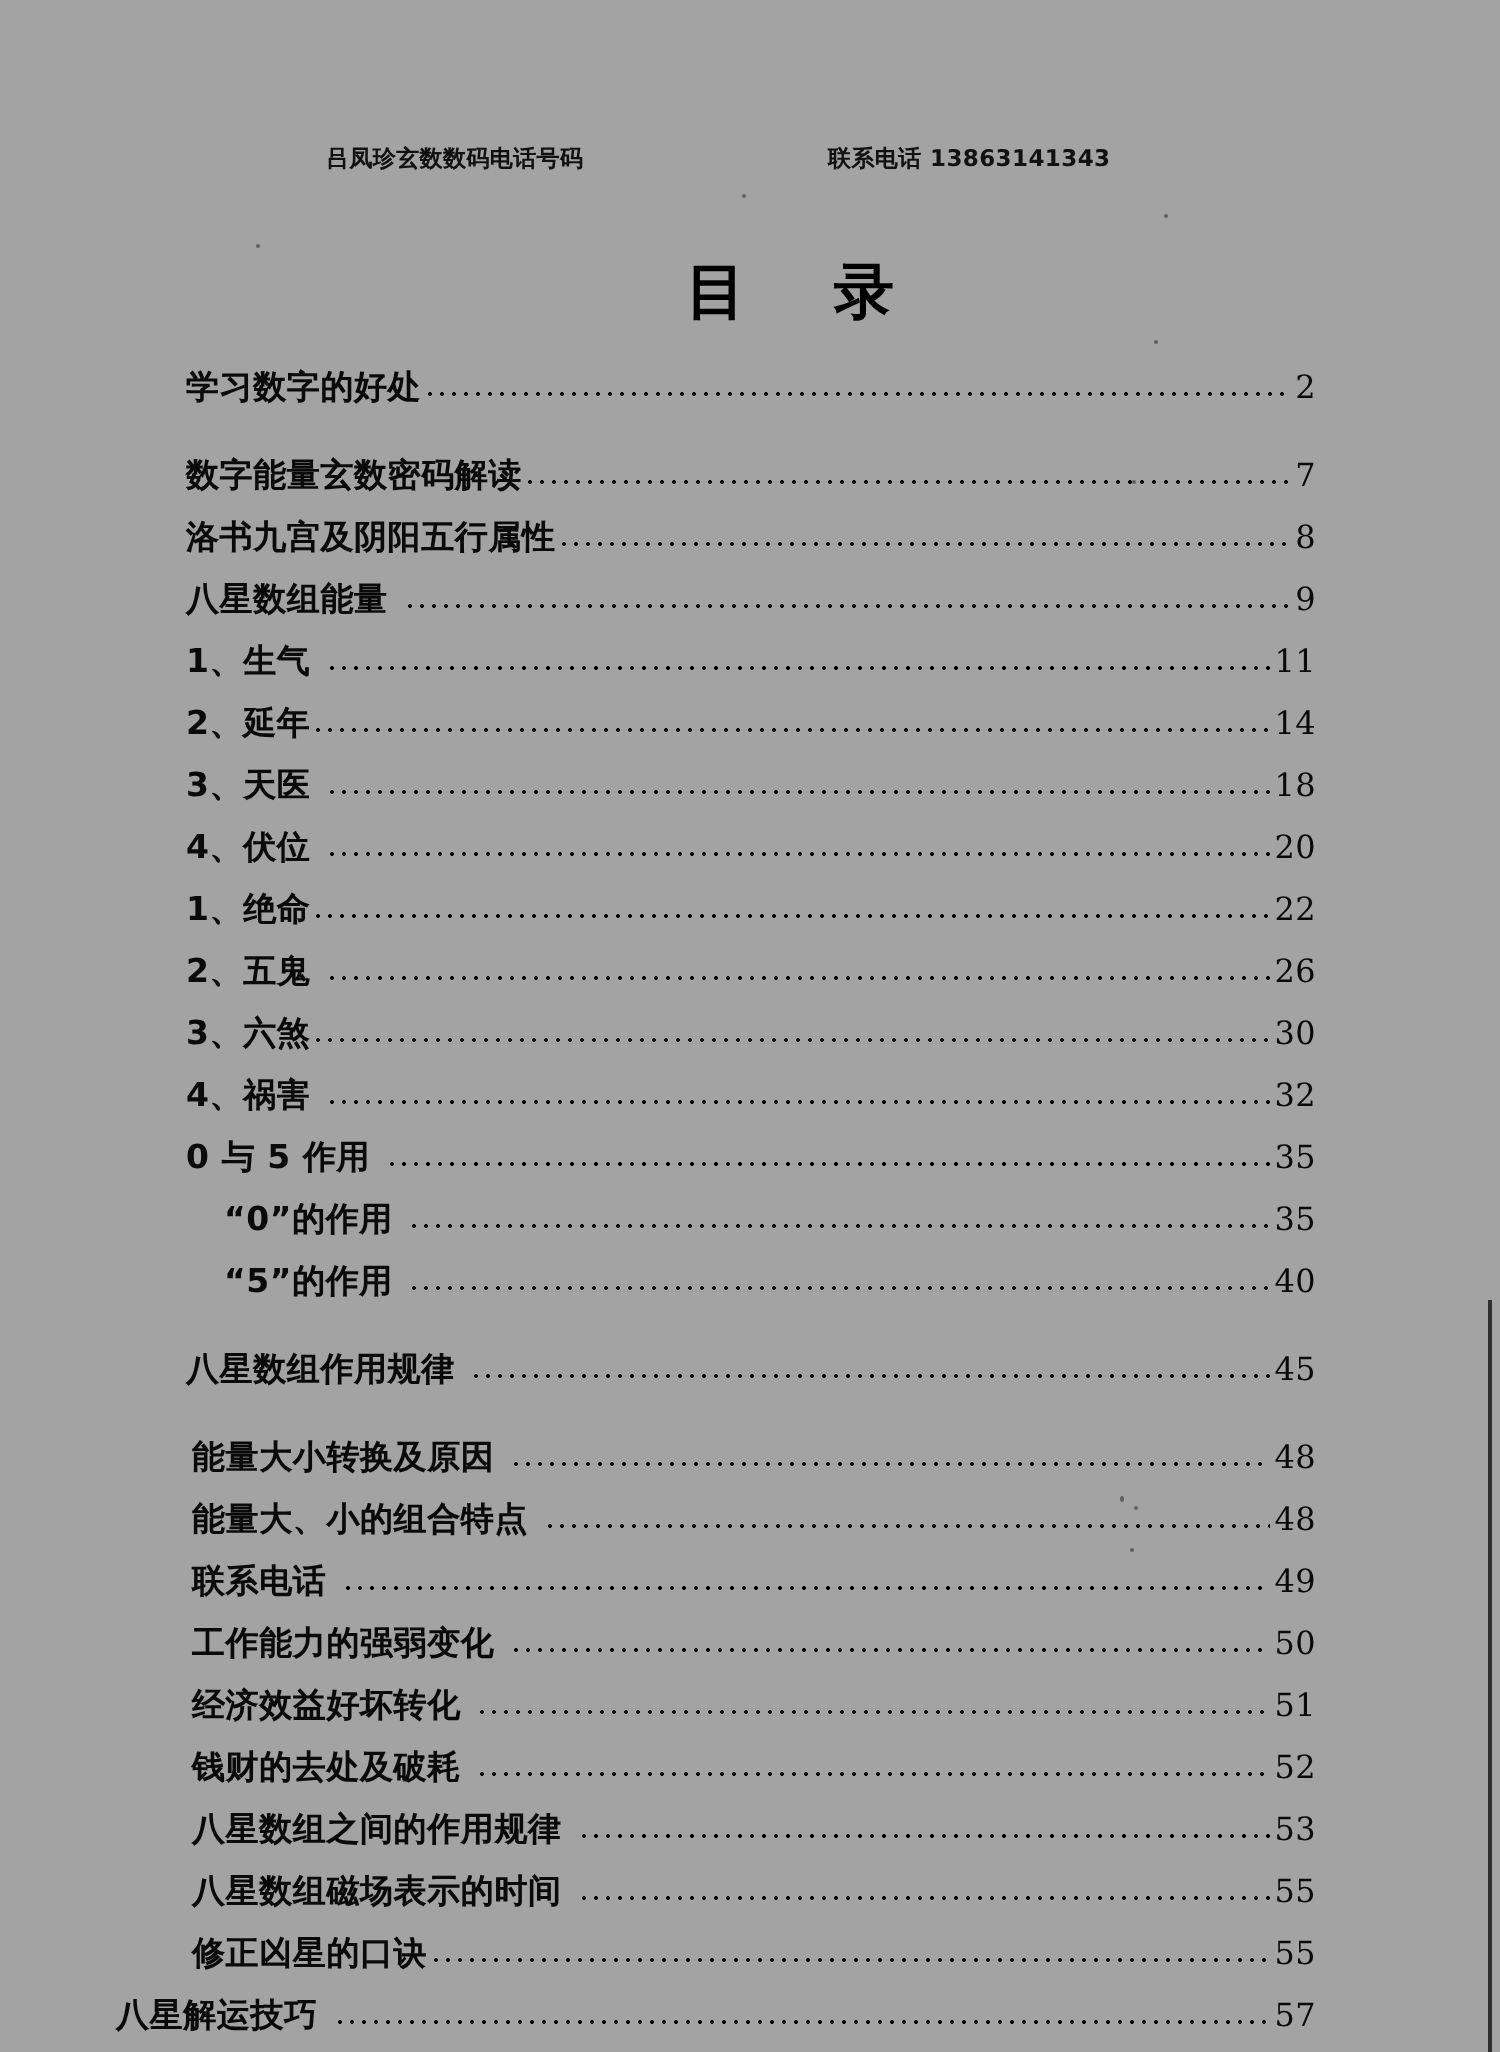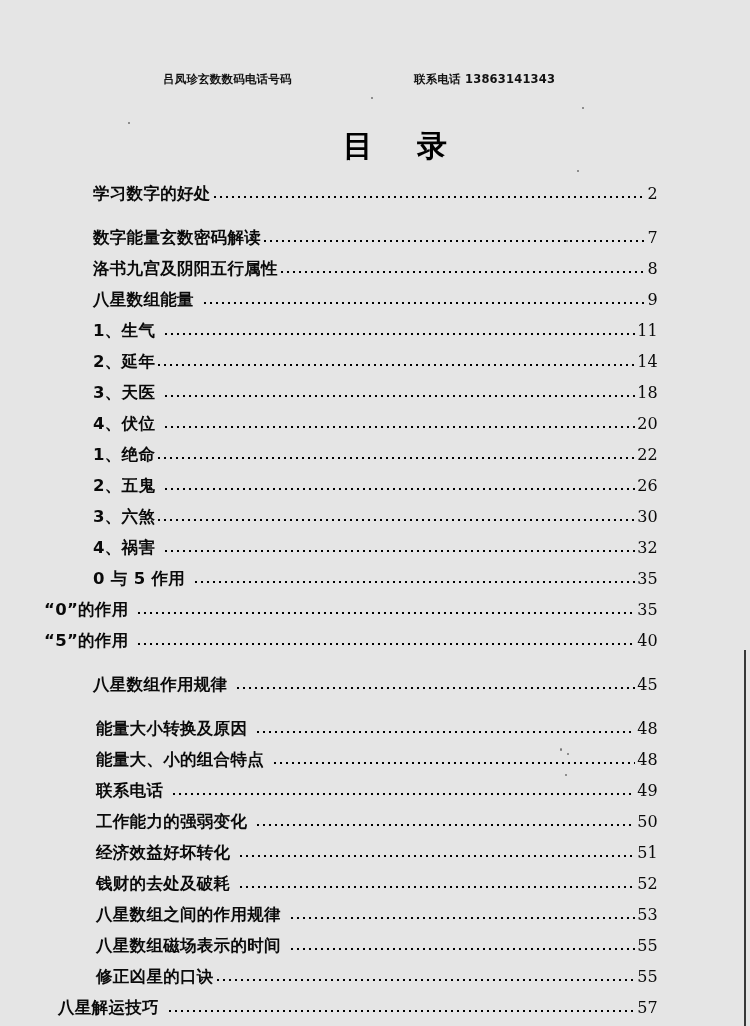--- a/index.html
+++ b/index.html
@@ -8,21 +8,21 @@
     background: #ffffff;
   }
   body {
     font-family: "DejaVu Sans", "Liberation Sans", sans-serif;
     color: #000000;
   }
   .page {
     position: relative;
     width: 750px;
     height: 1026px;
-    background: #e5e5e5;
+    background: #a3a3a3;
     overflow: hidden;
   }
 
   
   .running-header {
     position: absolute;
     top: 72px;
     left: 0;
     width: 750px;
     height: 18px;
@@ -75,21 +75,21 @@
     display: flex;
     align-items: center;
     height: 31px;
     padding-left: 93px;
     padding-right: 92px;
     font-size: 16.5px;
     color: #0a0a0a;
   }
   .toc-row.gap-below { margin-bottom: 13px; }
   .toc-row.gap-above { margin-top: 13px; }
-  .toc-row.indent-1 { padding-left: 44px; }
+  .toc-row.indent-1 { padding-left: 112px; }
   .toc-row.indent-2 { padding-left: 58px; }
   .toc-row.shift { padding-left: 96px; }
 
   .toc-label {
     white-space: nowrap;
     flex: 0 0 auto;
     font-weight: bold;
     font-size: 16.5px;
     letter-spacing: 0.3px;
   }

